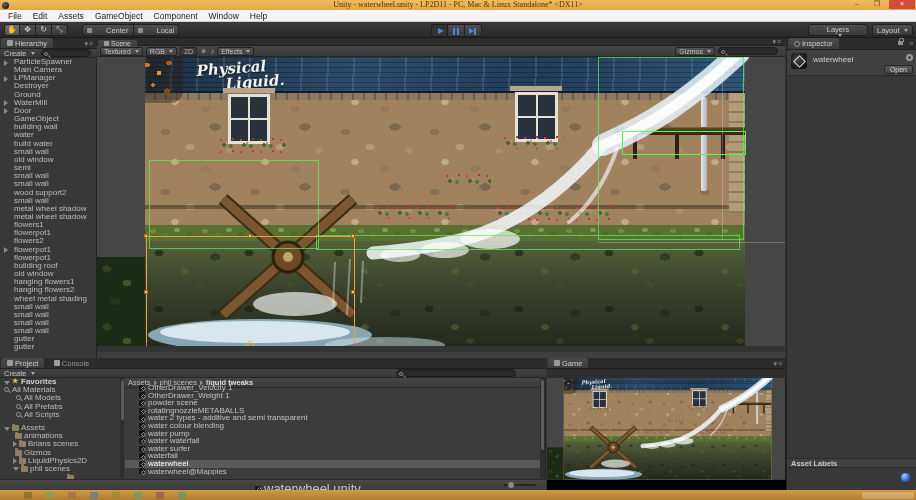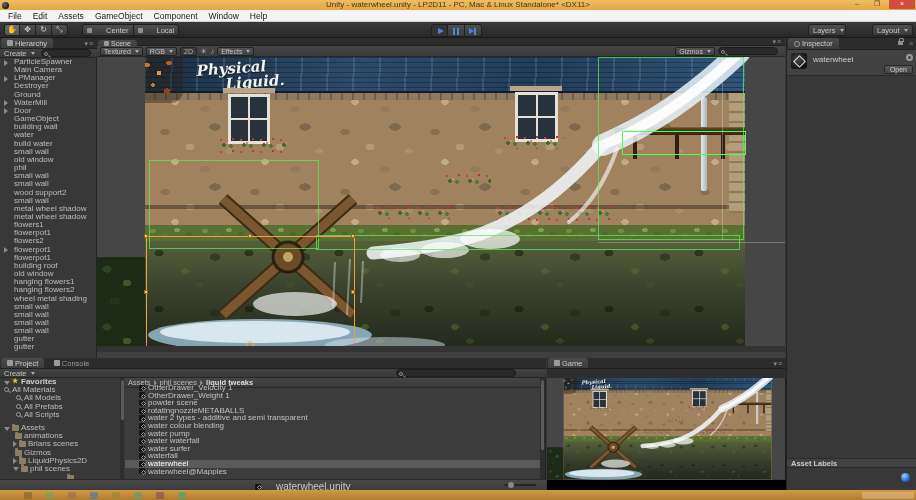--- a/index.html
+++ b/index.html
@@ -7,21 +7,21 @@
   body { font-family:"Liberation Sans", sans-serif; font-size:9px; color:#c2c2c2;
          -webkit-font-smoothing:antialiased; }
   #root { position:relative; width:916px; height:500px; background:#383838; }
 
   
   #titlebar { position:absolute; left:0; top:0; width:916px; height:10px;
     background:linear-gradient(#f0bd63,#e2a743); display:flex; align-items:center; }
   #app-icon { width:7px; height:7px; margin-left:2px; border-radius:50%;
     background:radial-gradient(circle at 35% 35%, #555 20%, #1a1a1a 70%); }
   #title-text { position:absolute; left:0; right:0; text-align:center; font-size:8px;
-    color:#4a3510; line-height:10px; white-space:nowrap; }
+    color:#4a3510; line-height:10px; white-space:nowrap;font-family:Liberation Serif, serif; }
   .wbtns { position:absolute; right:1px; top:0; height:10px; display:flex; }
   .wbtn { width:20px; height:9px; font-size:7px; line-height:8px; text-align:center;
     color:#5a4212; }
   .wbtn.close { background:#d24d3e; color:#fff; border-radius:1px; margin-left:2px; width:26px; }
 
   
   #menubar { position:absolute; left:0; top:10px; width:916px; height:12px; background:#f4f4f4;
     border-bottom:1px solid #d0d0d0; display:flex; align-items:center; gap:1px; padding-left:3px; }
   .menu-item { color:#1b1b1b; font-size:8.5px; padding:0 5px; line-height:12px; }
 
@@ -251,22 +251,22 @@
     gap:3px; padding-left:14px; white-space:nowrap; }
   .alrow.sel { background:#5a5a5a; color:#fff; }
   .uicon { width:6px; height:6px; flex:0 0 auto; background:#161616; border-radius:1px; position:relative; }
   .uicon::after { content:""; position:absolute; left:1.5px; top:1.5px; width:3px; height:3px;
     border:1px solid #cfcfcf; transform:rotate(45deg) scale(.7); }
   #asset-scroll { position:absolute; left:540px; top:20px; width:5px; height:101px; background:#2e2e2e; }
   #asset-scroll::before { content:""; position:absolute; left:1px; top:2px; width:3px; height:70px;
     background:#5c5c5c; border-radius:2px; }
   #proj-status { position:absolute; left:0; top:121px; width:546px; height:11px;
     background:linear-gradient(#484848,#3c3c3c); border-top:1px solid #2a2a2a; }
-  #proj-status .txt { position:absolute; left:255px; top:1px; display:flex; gap:15px; align-items:center;
-    font-size:10px; color:#c8c8c8; }
+  #proj-status .txt { position:absolute; left:255px; top:1px; display:flex; gap:3px; align-items:center;
+    font-size:13px; color:#c8c8c8; }
   .zoomslider { position:absolute; right:10px; top:4px; width:32px; height:2px; background:#262626; border-radius:1px; }
   .zoomslider::before { content:""; position:absolute; left:4px; top:-2px; width:6px; height:6px;
     background:#8a8a8a; border-radius:50%; }
 
   
   #game { position:absolute; left:547px; top:358px; width:239px; height:132px; background:#2e2e2e; }
   #game-tabs { left:0; top:0; width:239px; height:11px; }
   #game-sub { left:0; top:11px; width:239px; height:9px; }
   #game-sub .right { margin-left:auto; display:flex; gap:6px; align-items:center; padding-right:4px;
     font-size:7px; color:#c0c0c0; }
@@ -336,21 +336,21 @@
           <span class="ply"></span>
         </div>
       <div class="playbtn">
           <span class="pau"></span>
         </div>
       <div class="playbtn">
           <span class="stp"></span>
         </div>
     </div>
     <div class="toolgrp" style="left:808px; width:60px;">
-      <div class="dropbtn" style="width:38px;">
+      <div class="dropbtn" style="width:60px;flex-direction:column;">
         <span>Layers</span>
           <span class="caret"></span>
       </div>
     </div>
     <div class="toolgrp" style="left:872px; width:28px;">
       <div class="dropbtn" style="width:41px;">
         <span>Layout</span>
           <span class="caret"></span>
       </div>
     </div>
@@ -422,21 +422,21 @@
         <div class="hrow">
           <span class="arr"></span>
           <span>small wall</span>
         </div>
         <div class="hrow">
           <span class="arr"></span>
           <span>old window</span>
         </div>
         <div class="hrow">
           <span class="arr"></span>
-          <span>phil</span>
+          <span>semi</span>
         </div>
         <div class="hrow">
           <span class="arr"></span>
           <span>small wall</span>
         </div>
         <div class="hrow">
           <span class="arr"></span>
           <span>small wall</span>
         </div>
         <div class="hrow">

